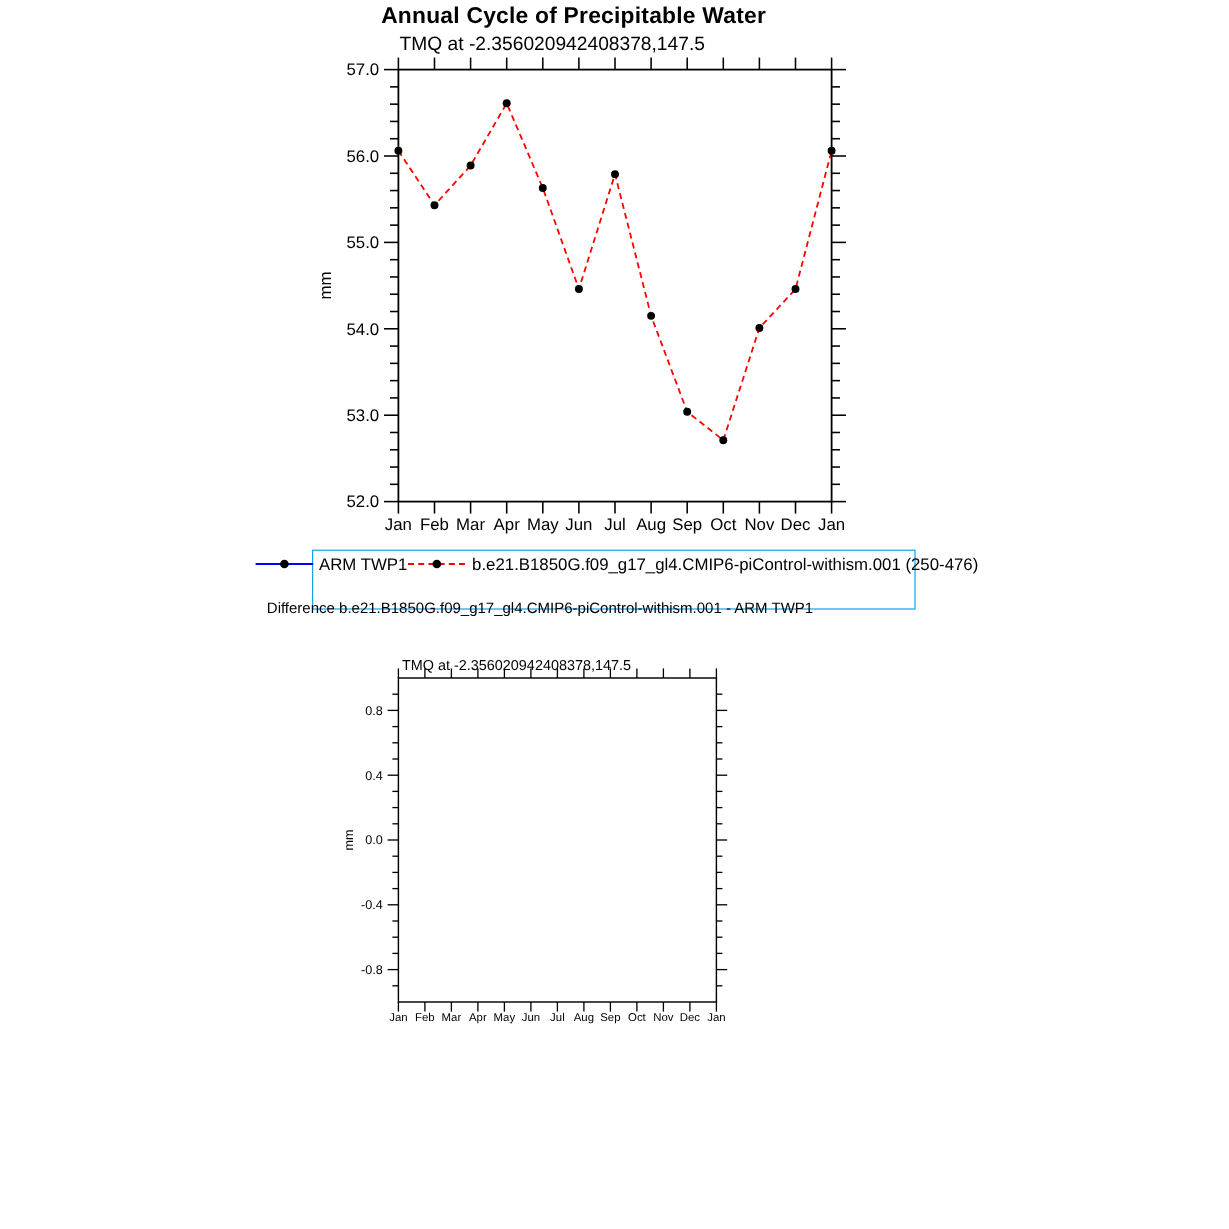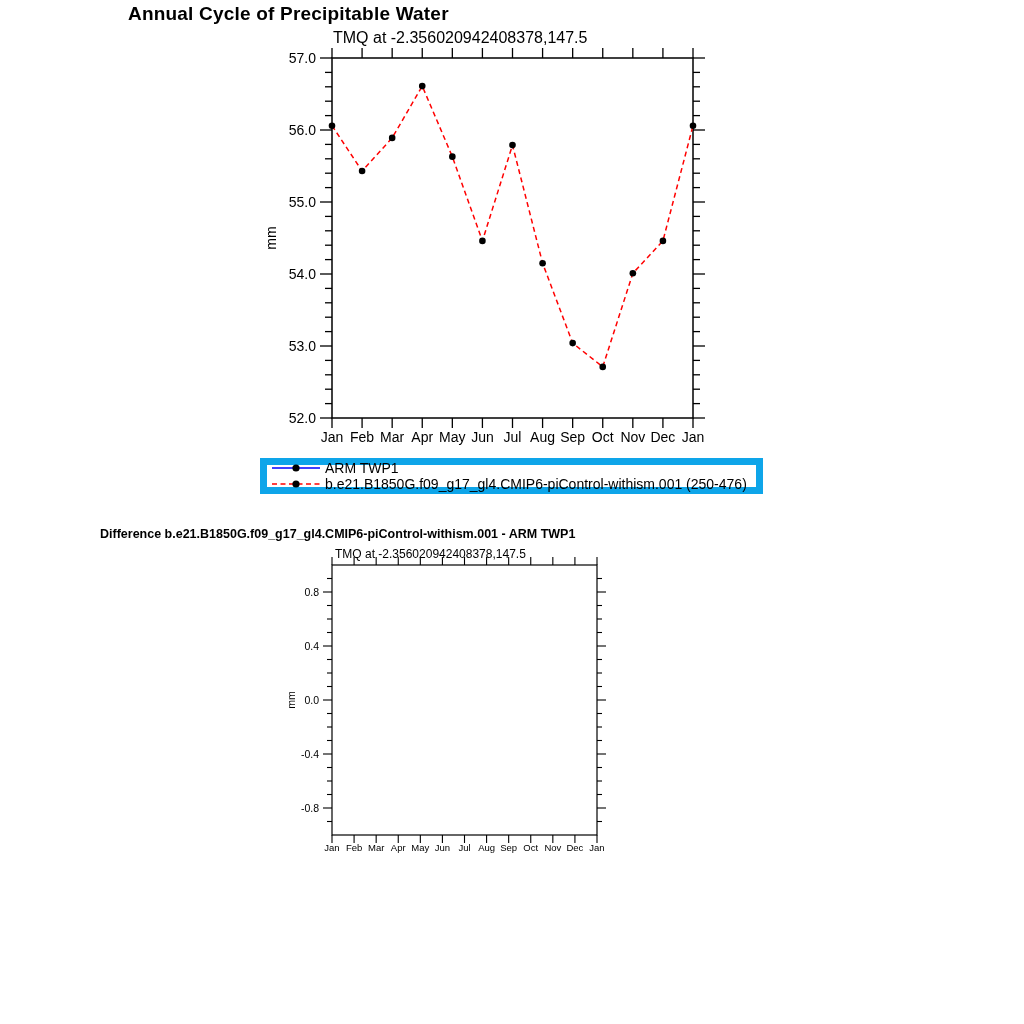--- a/index.html
+++ b/index.html
@@ -1,31 +1,31 @@
 <!DOCTYPE html>
 <html><head>
 <meta charset="utf-8">
 <style>
   html,body{margin:0;padding:0;}
   body{width:1024px;height:1024px;background:#ffffff;position:relative;
        font-family:"Liberation Sans",sans-serif;color:#000;}
   .layer{position:absolute;left:0;top:0;width:1024px;height:1024px;}
   svg.layer{pointer-events:none;}
   svg text{font-family:"Liberation Sans",sans-serif;fill:#000;}
-  .t1{position:absolute;left:128px;top:3px;width:700px;
+  .t1{position:absolute;left:128px;top:3px;width:700px;text-align:center;
       font-size:19px;font-weight:bold;letter-spacing:0.2px;}
   .s1{position:absolute;left:333px;top:29px;font-size:16px;}
   .ylab{position:absolute;transform:rotate(-90deg);text-align:center;}
   .y1{left:251px;top:228px;width:40px;height:20px;line-height:20px;font-size:14px;}
   .y2{left:271px;top:690px;width:40px;height:20px;line-height:20px;font-size:10.5px;}
-  .t2{position:absolute;left:100px;top:527px;width:700px;text-align:left;
-      font-size:12.5px;font-weight:bold;}
+  .t2{position:absolute;left:100px;top:500px;width:700px;text-align:center;
+      font-size:12.5px;font-weight:normal;}
   .s2{position:absolute;left:335px;top:547px;font-size:12px;}
-  .legend{position:absolute;left:260px;top:458px;width:503px;height:36px;
-      border:7px solid #0ea5e9;box-sizing:border-box;display:flex;flex-direction:column;
+  .legend{position:absolute;left:260px;top:458px;width:503px;height:50px;
+      border:1px solid #0ea5e9;box-sizing:border-box;display:flex;flex-direction:row;
       justify-content:center;padding-left:4px;background:#fff;}
   .lrow{display:flex;align-items:center;height:22px;}
   .lrow svg{width:50px;height:12px;flex:0 0 auto;}
   .lrow span{font-size:14px;white-space:nowrap;margin-left:4px;}
 </style>
 </head>
 <body>
 
 <div class="t1">Annual Cycle of Precipitable Water</div>
 <div class="s1">TMQ at -2.356020942408378,147.5</div>

